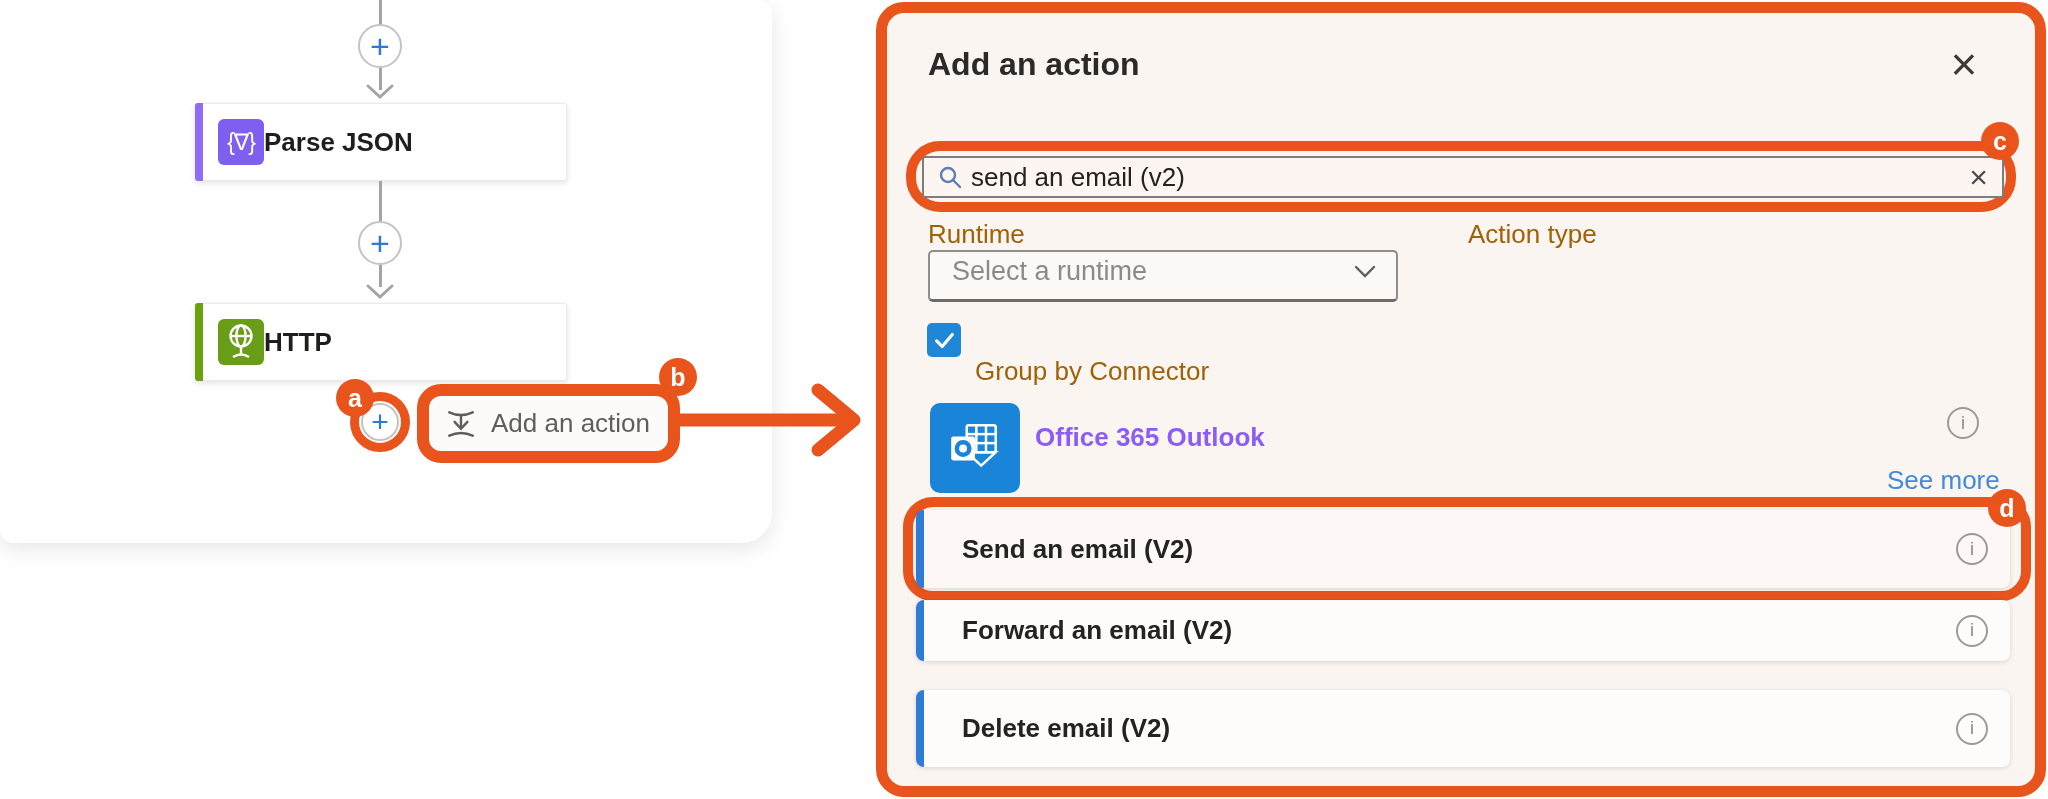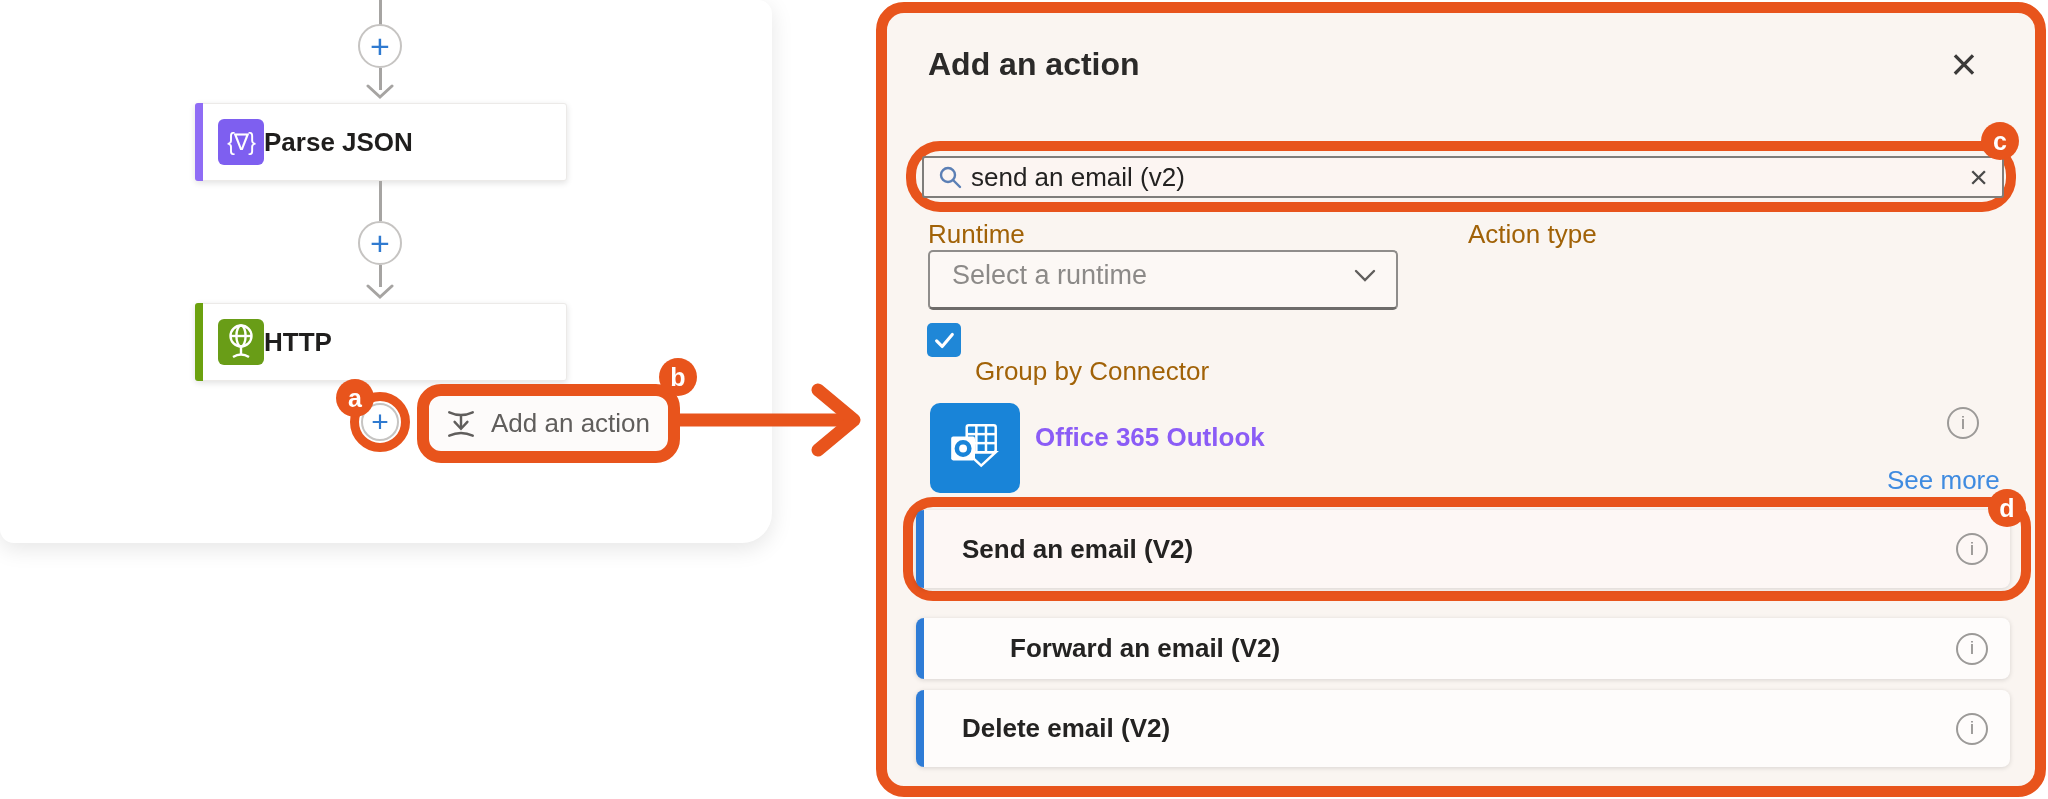--- a/index.html
+++ b/index.html
@@ -81,21 +81,21 @@
   }
   .search-box input {
     flex:1; border:none; outline:none; background:transparent;
     font-family:"Liberation Sans", sans-serif;
     font-size:26px; color:#232221; padding:0 8px; min-width:0;
   }
   .search-clear { font-size:32px; color:#4a4a4a; font-weight:300; padding:0 14px; cursor:pointer; }
 
   .field-label { font-size:26px; color:#a16207; }
   .select {
-    height:60px; background:#fcf8f5;
+    height:52px; background:#fcf8f5;
     border:2px solid #8f8d8b; border-bottom:3px solid #6e6c6a; border-radius:5px;
     display:flex; align-items:center; justify-content:space-between;
     padding:0 20px 8px 22px; cursor:pointer;
   }
   .select .sval { font-size:27px; color:#8c8a88; }
 
   .checkbox {
     left:40px; top:310px; width:34px; height:34px; border-radius:5px;
     background:#1f87d7; display:flex; align-items:center; justify-content:center; cursor:pointer;
   }
@@ -259,21 +259,21 @@
     <span>d</span>
   </div>
 
   <div class="abs action-card" style="top:497px;background:#fdf7f5;">
     <span class="alabel">Send an email (V2)</span>
     <span class="info-icon">
       <span>i</span>
     </span>
   </div>
 
-  <div class="abs action-card" style="top:605px;height:61px;padding-left:48px;">
+  <div class="abs action-card" style="top:587px;height:61px;">
     <span class="alabel">Forward an email (V2)</span>
     <span class="info-icon">
       <span>i</span>
     </span>
   </div>
 
   <div class="abs action-card" style="top:677px;height:77px;">
     <span class="alabel">Delete email (V2)</span>
     <span class="info-icon">
       <span>i</span>

